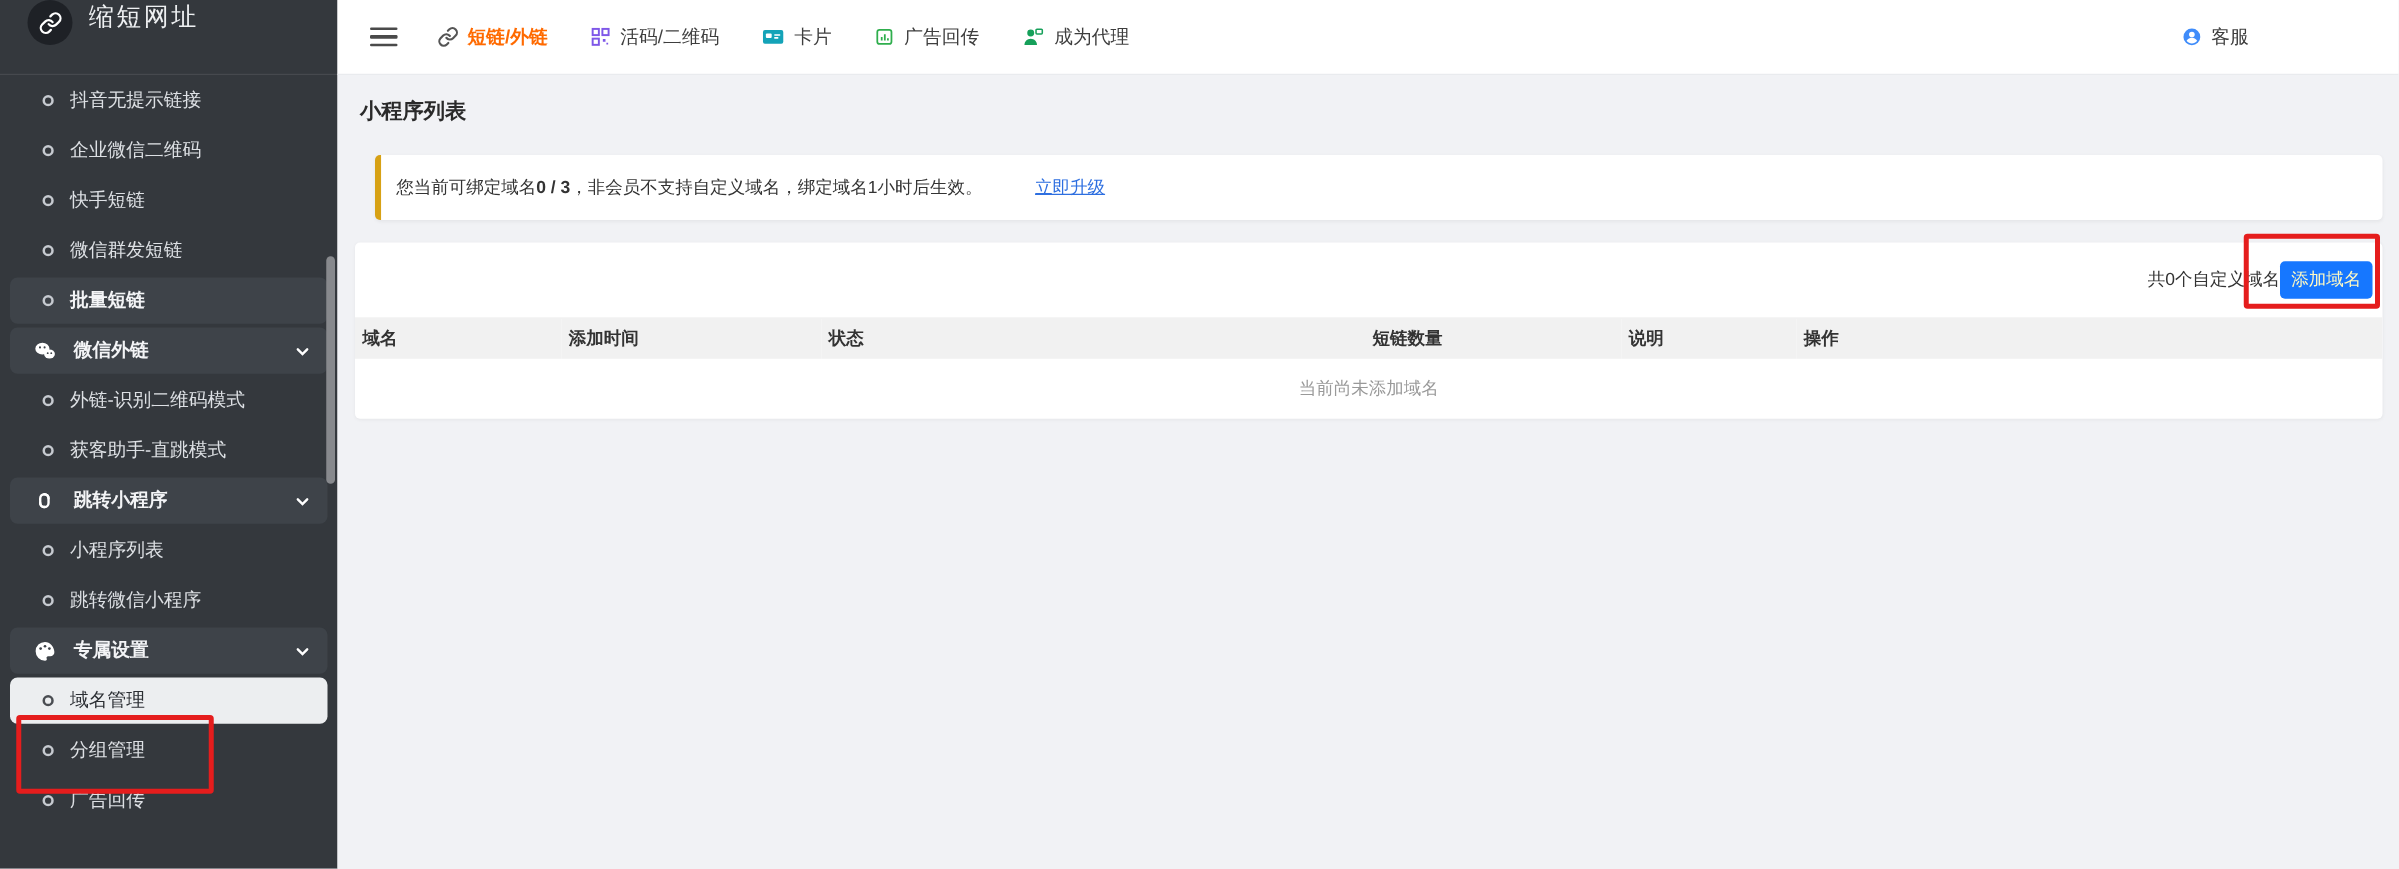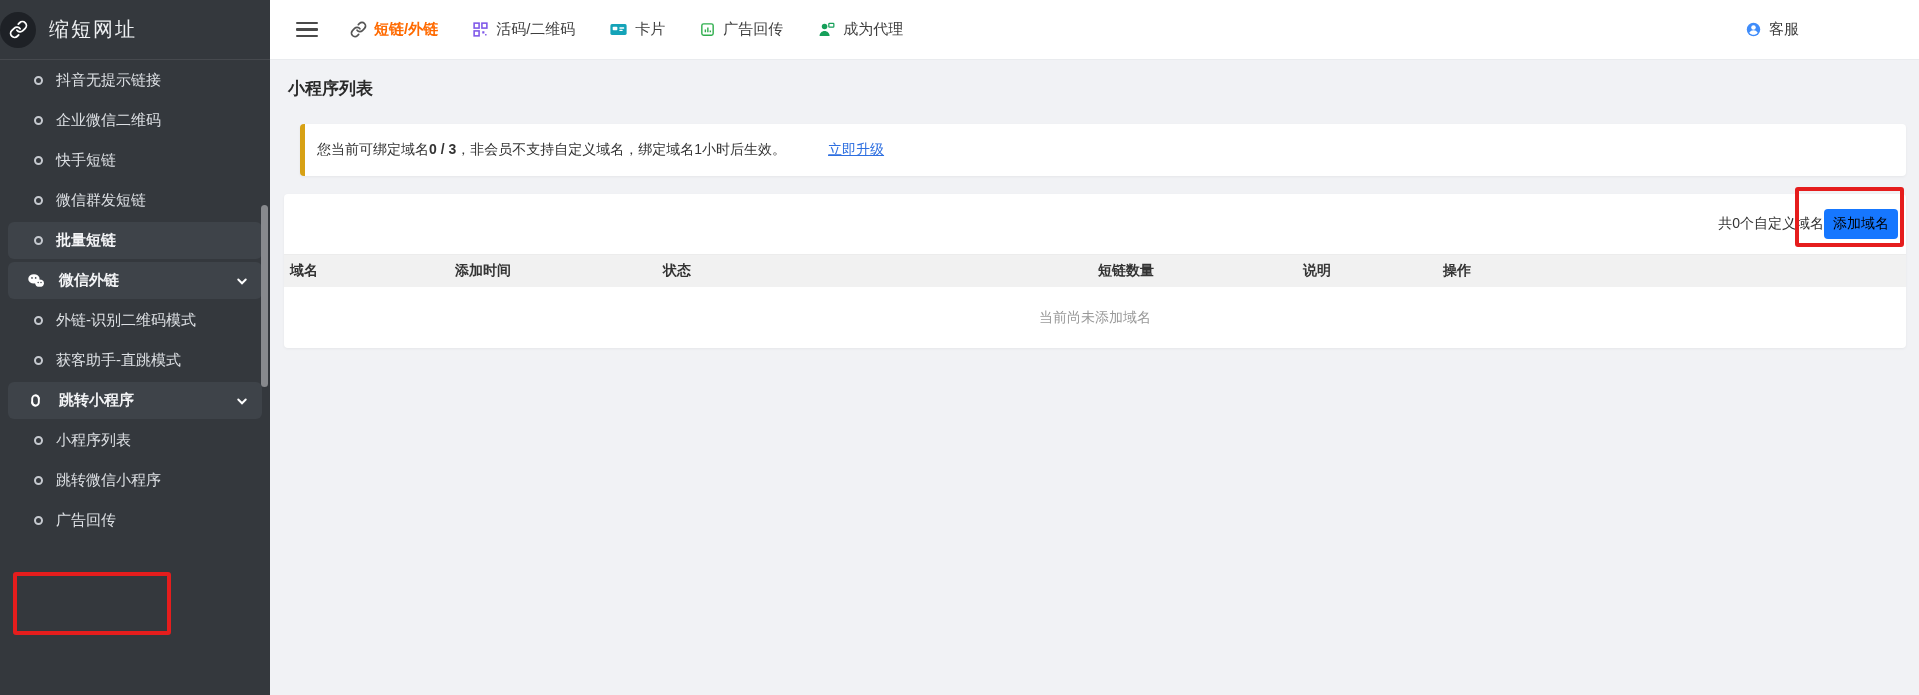--- a/index.html
+++ b/index.html
@@ -11,22 +11,22 @@
     overflow: hidden;
     color: #333;
   }
 
   
   .sidebar {
     position: absolute; left:0; top:0; bottom:0; width:270px;
     background:#34383d; overflow:hidden;
   }
   .logo-row {
-    height:60px; display:flex; align-items:center; gap:13px;
-    border-bottom:1px solid rgba(255,255,255,.09);
+    height:60px; display:flex; align-items:flex-start; gap:13px;
+    padding-left:22px; border-bottom:1px solid rgba(255,255,255,.09);
   }
   .logo-badge {
     width:36px; height:36px; border-radius:50%; background:#1e2126;
     display:flex; align-items:center; justify-content:center; flex:none;
   }
   .logo-title { color:#eef0f2; font-size:20px; letter-spacing:2px; }
 
   .menu { list-style:none; padding-top:2px; }
   .menu-item {
     height:37px; margin:0 8px 3px 8px; border-radius:6px;
@@ -80,29 +80,29 @@
   .card {
     margin-top:18px; background:#fff; border-radius:4px;
     box-shadow:0 1px 3px rgba(0,0,0,.05); overflow:hidden;
   }
   .card-head {
     height:61px; display:flex; align-items:center; justify-content:flex-end;
     padding:0 8px 0 16px; border-bottom:1px solid #ececec;
   }
   .summary { font-size:14px; color:#333; }
   .btn-add {
-    width:74px; height:30px; background:#1677ff; color:#000000; border:none;
+    width:74px; height:30px; background:#1677ff; color:#fef9c3; border:none;
     border-radius:4px; font-size:14px; cursor:pointer;
   }
   table { width:100%; border-collapse:collapse; }
   thead th {
     background:#f1f1f1; height:32px; text-align:left; padding-left:6px;
     font-size:14px; color:#333; font-weight:bold;
   }
-  tbody td { height:61px; text-align:center; color:#999; font-size:14px; }
+  tbody td { height:48px; text-align:center; color:#999; font-size:14px; }
 
   
   .anno {
     position:absolute; border:4px solid #e51d1d; border-radius:3px;
     z-index:50; pointer-events:none;
   }
   #anno-sidebar { left:13px; top:572px; width:158px; height:63px; }
   #anno-button  { left:1795px; top:187px; width:109px; height:60px; }
 </style>
 </head>
@@ -176,20 +176,42 @@
           <path d="M3 6l5 5 5-5"></path>
         </svg>
     </li>
     <li class="menu-item">
       <span class="bullet"></span>
       <span>小程序列表</span>
     </li>
     <li class="menu-item">
       <span class="bullet"></span>
       <span>跳转微信小程序</span>
+    </li>
+    <li class="menu-item section hl">
+      <span class="sec-icon">
+        <svg width="20" height="20" viewBox="0 0 24 24">
+          <path d="M12 3a9 9 0 1 0 0 18c1.6 0 2.1-1.1 1.6-2.1-.5-1 .2-2.1 1.4-2.1H17a4 4 0 0 0 4-4.2C20.7 7.4 16.8 3 12 3z" fill="#fff"></path>
+          <circle cx="7.8" cy="9.4" r="1.3" fill="#3e4349"></circle>
+          <circle cx="12" cy="7.2" r="1.3" fill="#3e4349"></circle>
+          <circle cx="16.2" cy="9.4" r="1.3" fill="#3e4349"></circle>
+        </svg>
+      </span>
+      <span>专属设置</span>
+      <svg class="chev" viewBox="0 0 16 16" fill="none" stroke="#fff" stroke-width="2.6" stroke-linecap="round">
+          <path d="M3 6l5 5 5-5"></path>
+        </svg>
+    </li>
+    <li class="menu-item active">
+      <span class="bullet"></span>
+      <span>域名管理</span>
+    </li>
+    <li class="menu-item">
+      <span class="bullet"></span>
+      <span>分组管理</span>
     </li>
     <li class="menu-item">
       <span class="bullet"></span>
       <span>广告回传</span>
     </li>
   </ul>
   <div class="sb-thumb"></div>
 </aside>
 
 <header class="topbar">

